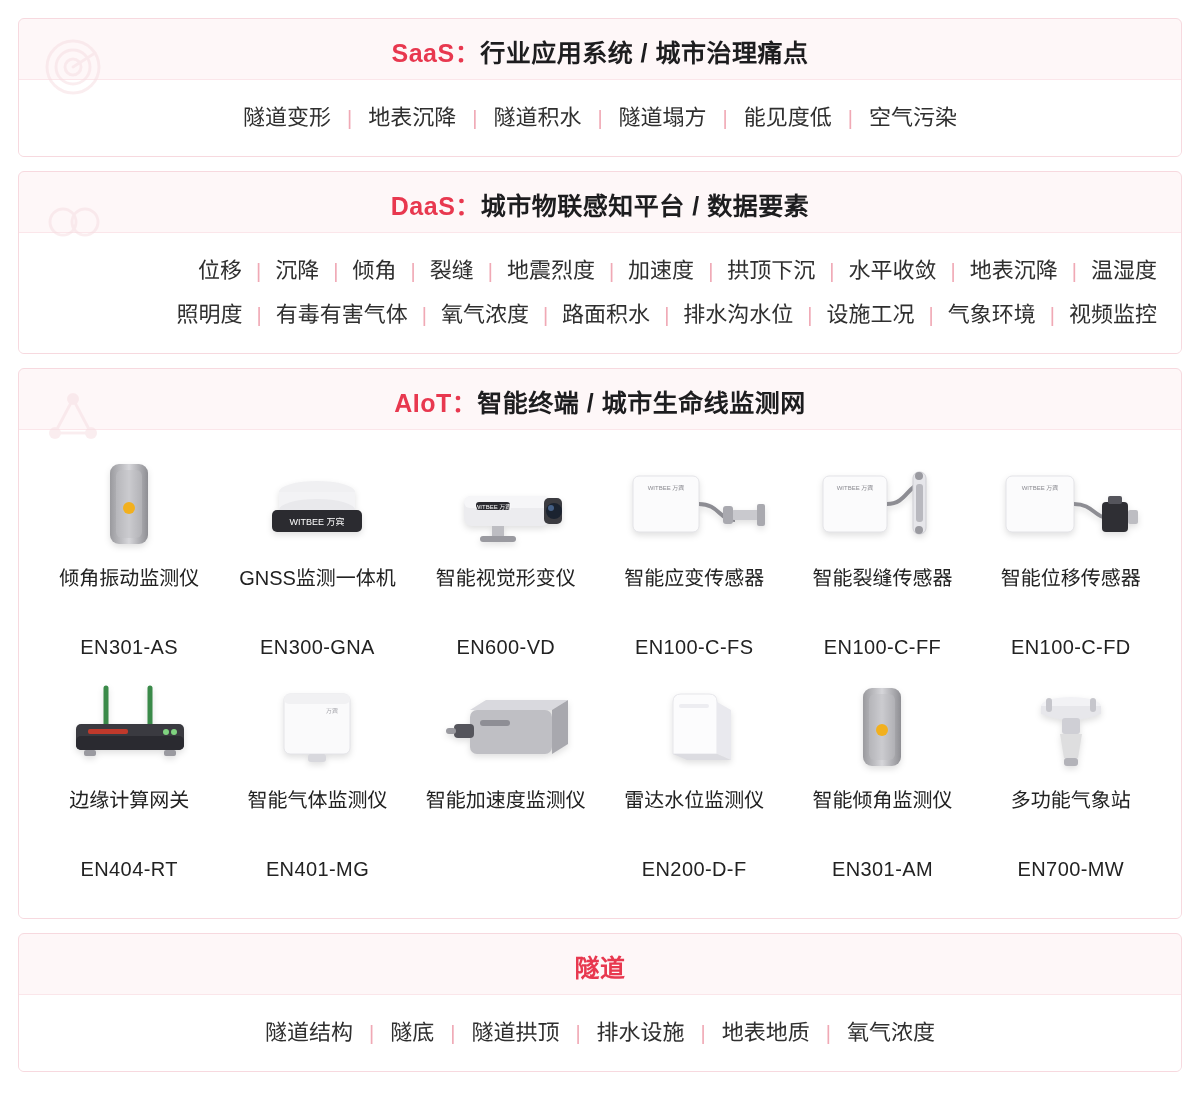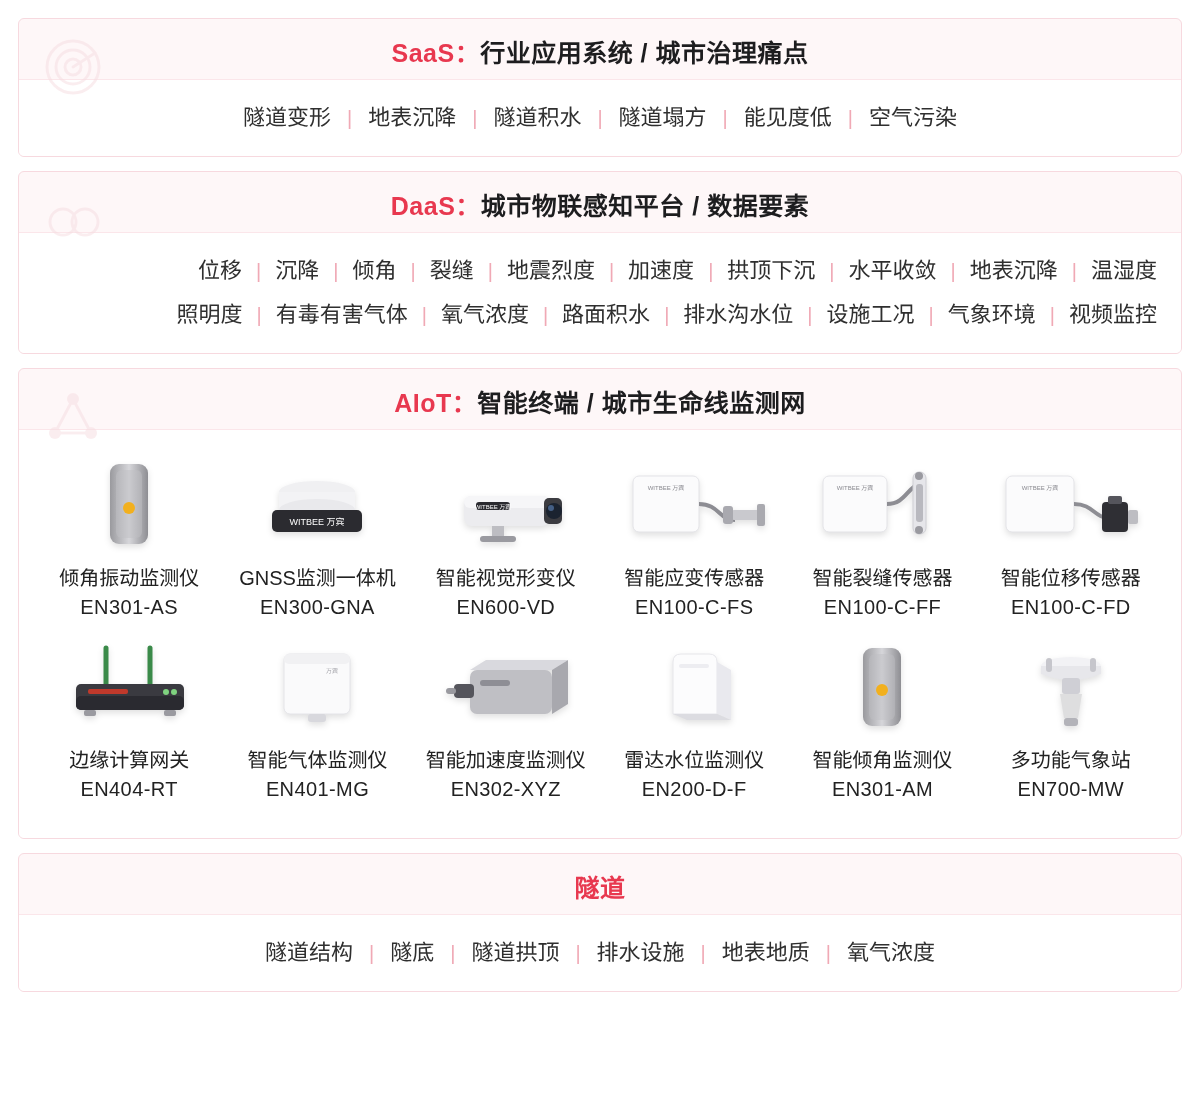--- a/index.html
+++ b/index.html
@@ -109,20 +109,21 @@
   .device .dname {
     font-size: 20px;
     color: #222;
     line-height: 1.45;
   }
   .device .dmodel {
     font-size: 20px;
     color: #222;
     line-height: 1.45;
     letter-spacing: .4px;
+    margin-top: 40px;
   }
 
   
   .bottom .panel-head { font-size: 25px; font-family: Liberation Serif, serif; }
   .bottom .panel-head .title { color: #e8384f; }
 
   
   .shadow { filter: drop-shadow(0 3px 3px rgba(0,0,0,0.12)); }
 </style>
 </head>
@@ -367,21 +368,20 @@
             <svg class="shadow" width="140" height="92" viewBox="0 0 140 92">
               <rect x="34" y="30" width="82" height="44" rx="7" fill="#bfbfc4"></rect>
               <path d="M34 30 L50 20 L132 20 L116 30 Z" fill="#d9d9de"></path>
               <path d="M116 30 L132 20 L132 64 L116 74 Z" fill="#a8a8ae"></path>
               <rect x="44" y="40" width="30" height="6" rx="3" fill="#8e8e95"></rect>
               <rect x="18" y="44" width="20" height="14" rx="4" fill="#55555c"></rect>
               <rect x="10" y="48" width="10" height="6" rx="3" fill="#9a9aa0"></rect>
             </svg>
           </div>
           <div class="dname">智能加速度监测仪</div>
-          <div class="dmodel">EN302-XYZ</div>
         </div>
 
         <div class="device">
           <div class="art">
             <svg class="shadow" width="110" height="92" viewBox="0 0 110 92">
               <path d="M34 22 Q34 14 42 14 L70 14 Q78 14 78 22 L78 74 L34 74 Z" fill="#fcfcfd" stroke="#e6e6ea"></path>
               <path d="M78 22 L92 30 L92 80 L78 74 Z" fill="#e9e9ee"></path>
               <path d="M34 74 L78 74 L92 80 L48 80 Z" fill="#dcdce1"></path>
               <rect x="40" y="24" width="30" height="4" rx="2" fill="#ededf1"></rect>
             </svg>

